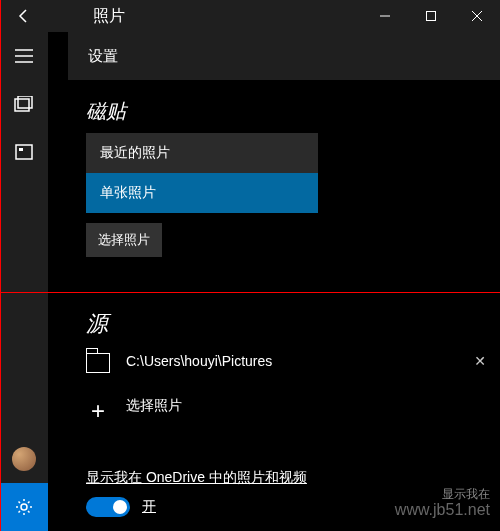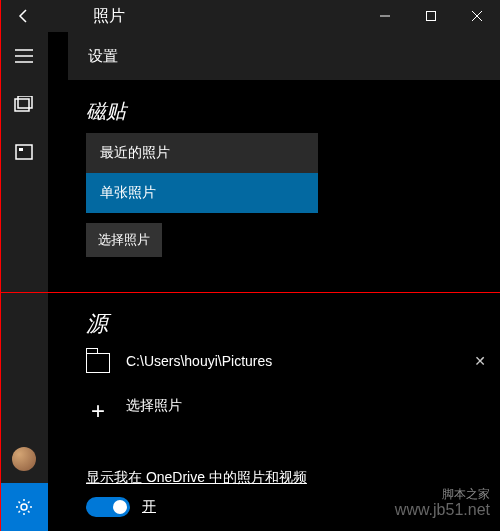--- a/index.html
+++ b/index.html
@@ -155,14 +155,14 @@
           </div>
           <span>开</span>
         </div>
       </div>
     </div>
   </div>
 </div>
 
 <div class="red-line"></div>
 
-<div class="watermark">脚本之家</div>
+<div class="watermark">显示我在</div>
 <div class="watermark-sub">www.jb51.net</div>
 
 </body></html>

